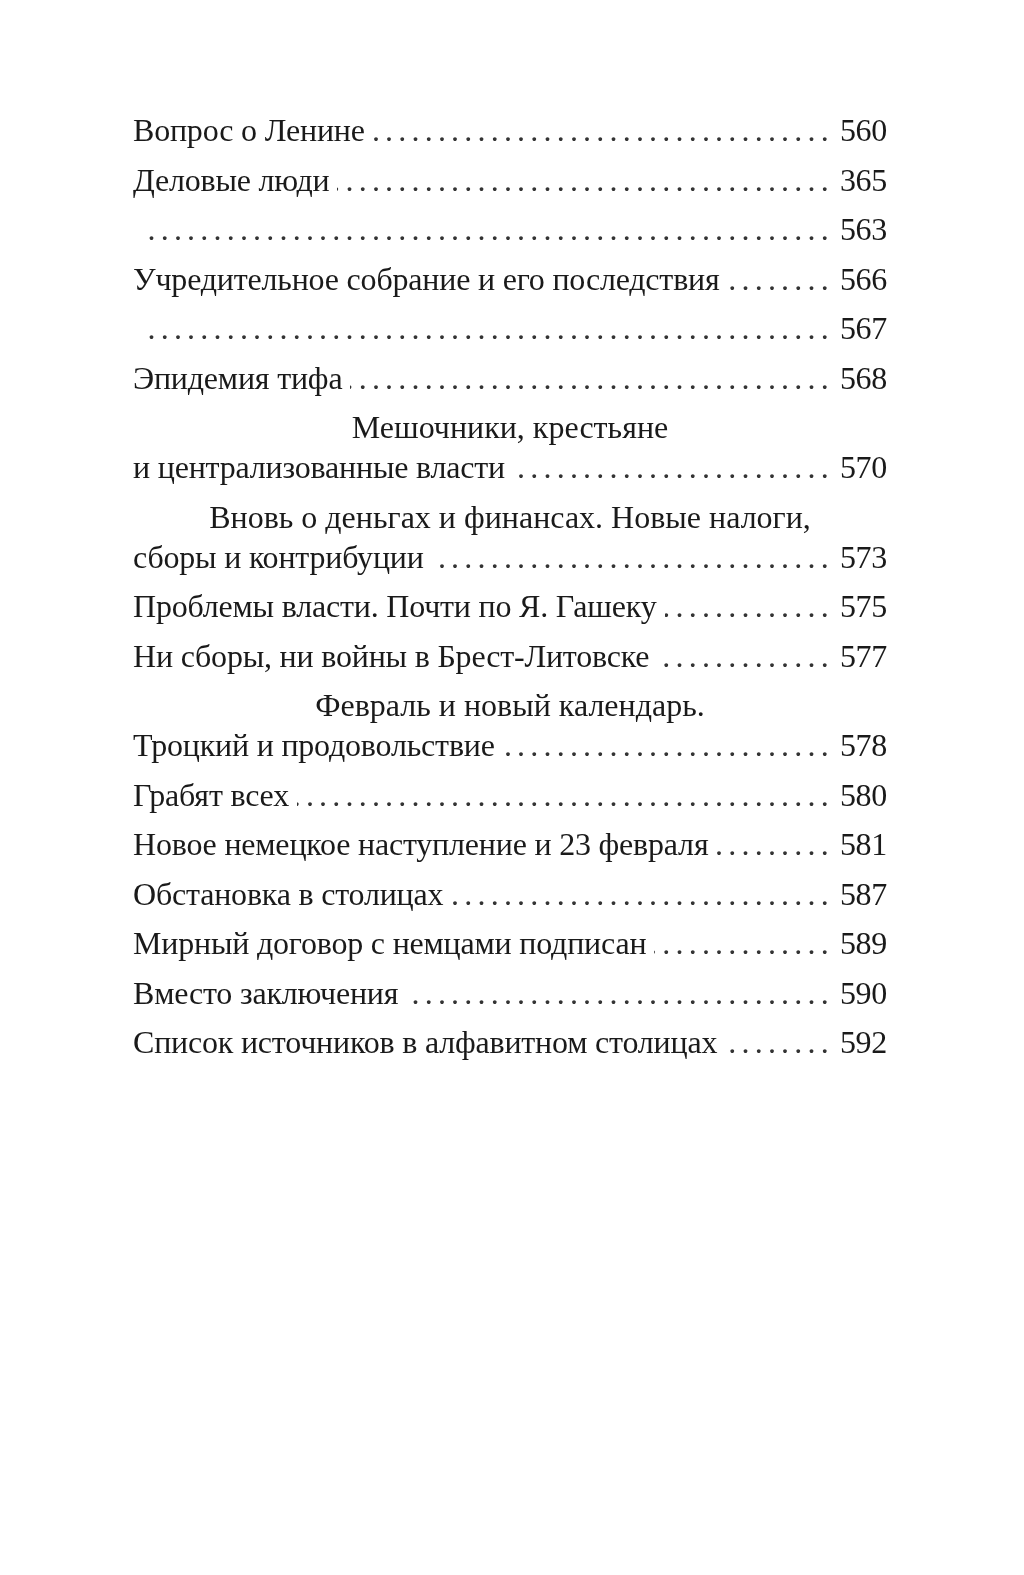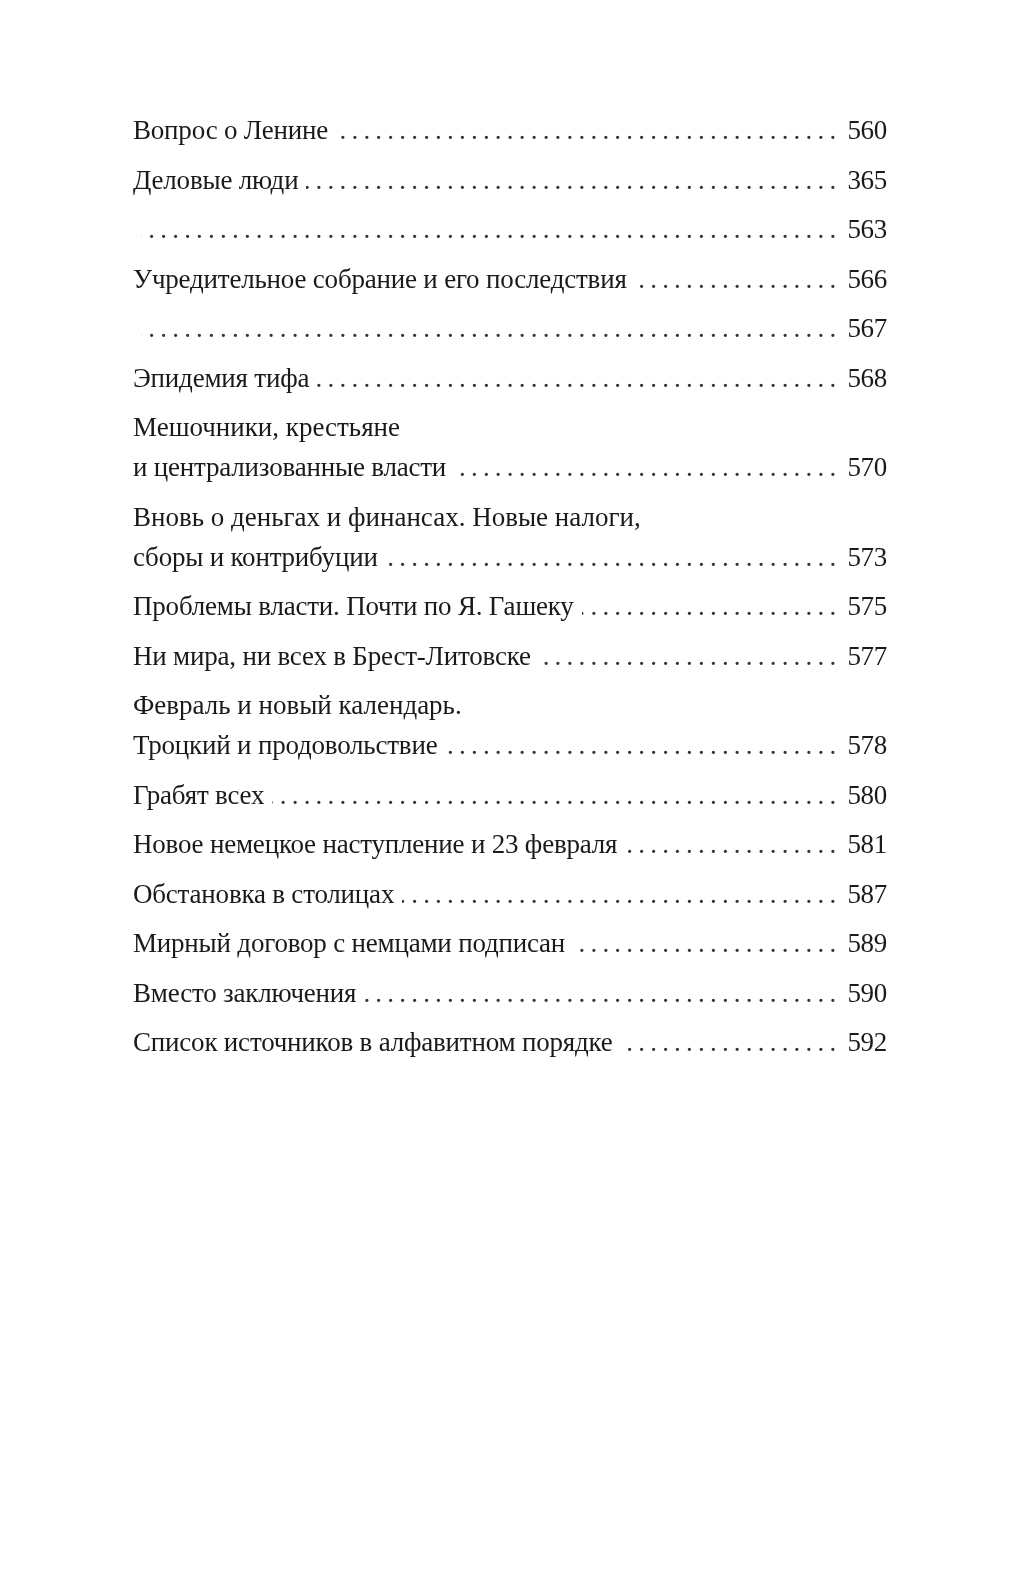--- a/index.html
+++ b/index.html
@@ -16,27 +16,28 @@
       color: #1a1a1a;
     }
     .toc {
       position: absolute;
       left: 133px;
       top: 110px;
       width: 754px;
     }
     .entry {
       position: relative;
-      font-size: 27px;
+      font-size: 32px;
       line-height: 40px;
       margin-bottom: 9.5px;
     }
     .entry .line {
       display: block;
       white-space: nowrap;
+      text-align: center;
     }
     .entry .last-line {
       display: flex;
       align-items: baseline;
       white-space: nowrap;
     }
     .entry .title-text {
       flex: 0 0 auto;
       letter-spacing: -0.2px;
     }
@@ -118,21 +119,21 @@
     </div>
     <div class="entry">
       <div class="last-line">
         <span class="title-text">Проблемы власти. Почти по Я. Гашеку</span>
         <span class="leader">........................................................................................................................</span>
         <span class="page">575</span>
       </div>
     </div>
     <div class="entry">
       <div class="last-line">
-        <span class="title-text">Ни мира, ни всех в Брест-Литовске</span>
+        <span class="title-text">Ни сборы, ни войны в Брест-Литовске</span>
         <span class="leader">........................................................................................................................</span>
         <span class="page">577</span>
       </div>
     </div>
     <div class="entry">
       <span class="line">Февраль и новый календарь.</span>
       <div class="last-line">
         <span class="title-text">Троцкий и продовольствие</span>
         <span class="leader">........................................................................................................................</span>
         <span class="page">578</span>
@@ -168,18 +169,18 @@
     </div>
     <div class="entry">
       <div class="last-line">
         <span class="title-text">Вместо заключения</span>
         <span class="leader">........................................................................................................................</span>
         <span class="page">590</span>
       </div>
     </div>
     <div class="entry">
       <div class="last-line">
-        <span class="title-text">Список источников в алфавитном порядке</span>
+        <span class="title-text">Список источников в алфавитном столицах</span>
         <span class="leader">........................................................................................................................</span>
         <span class="page">592</span>
       </div>
     </div>
   </div>
 
 </body></html>

